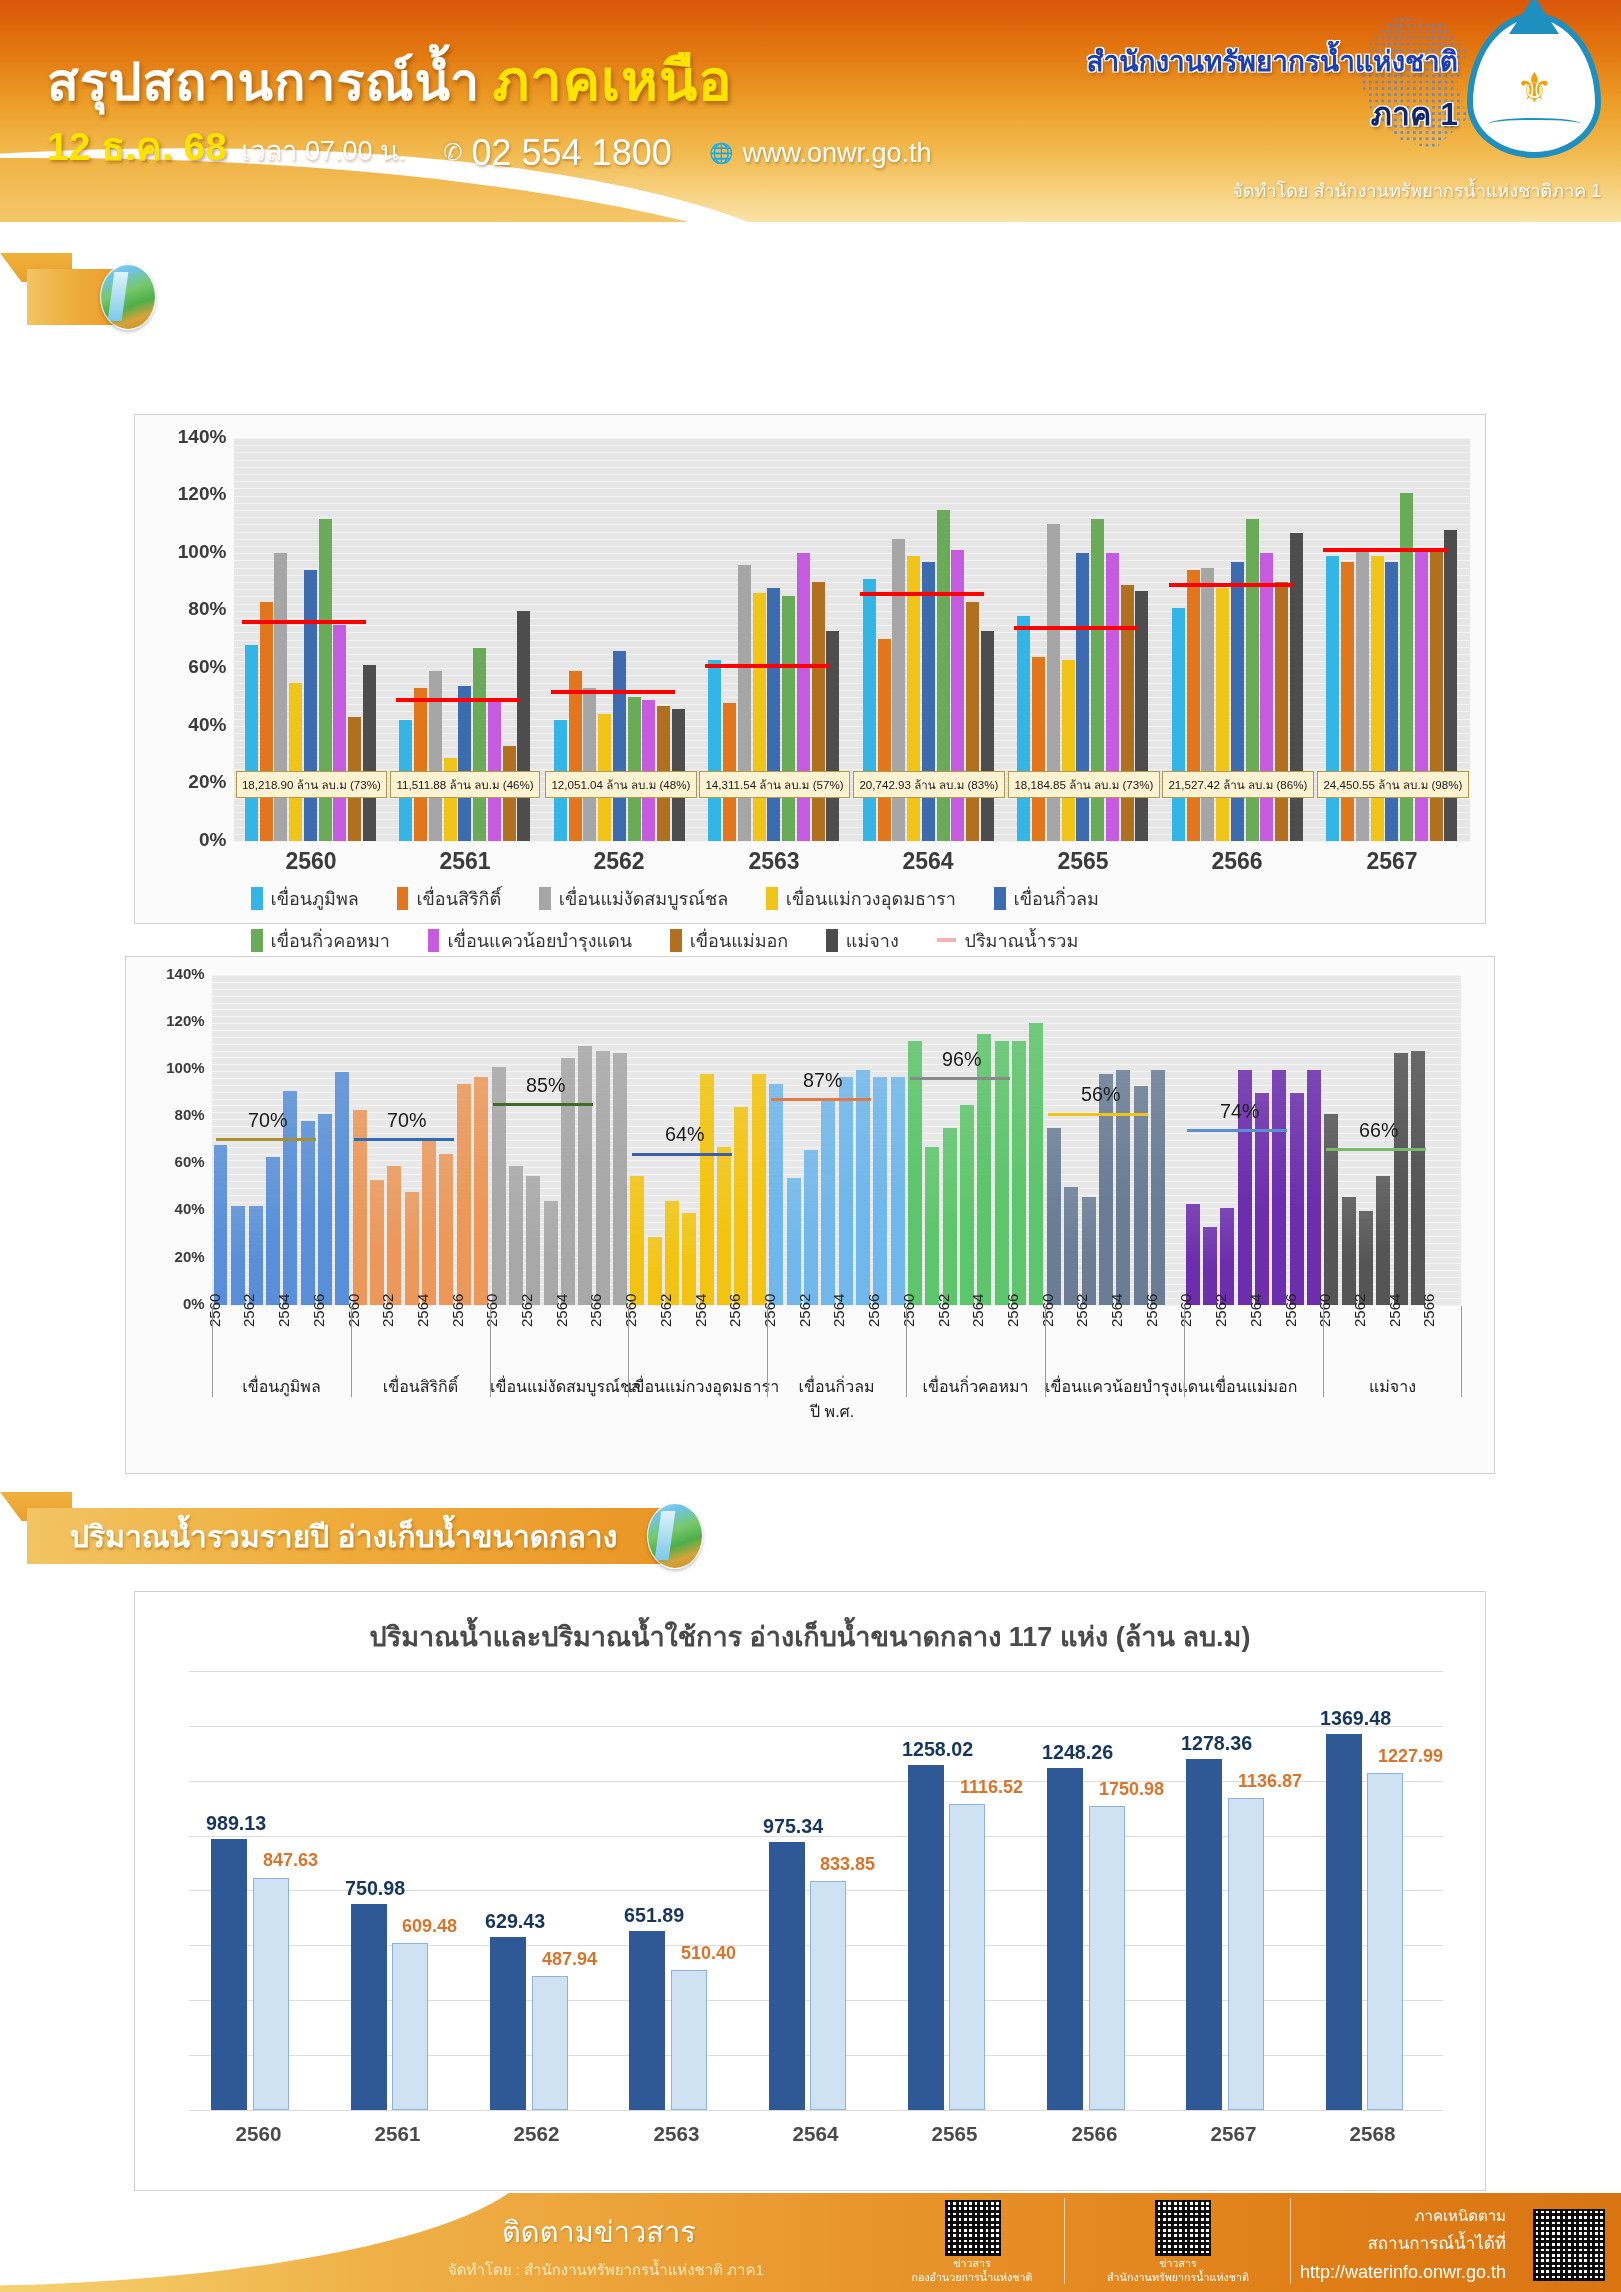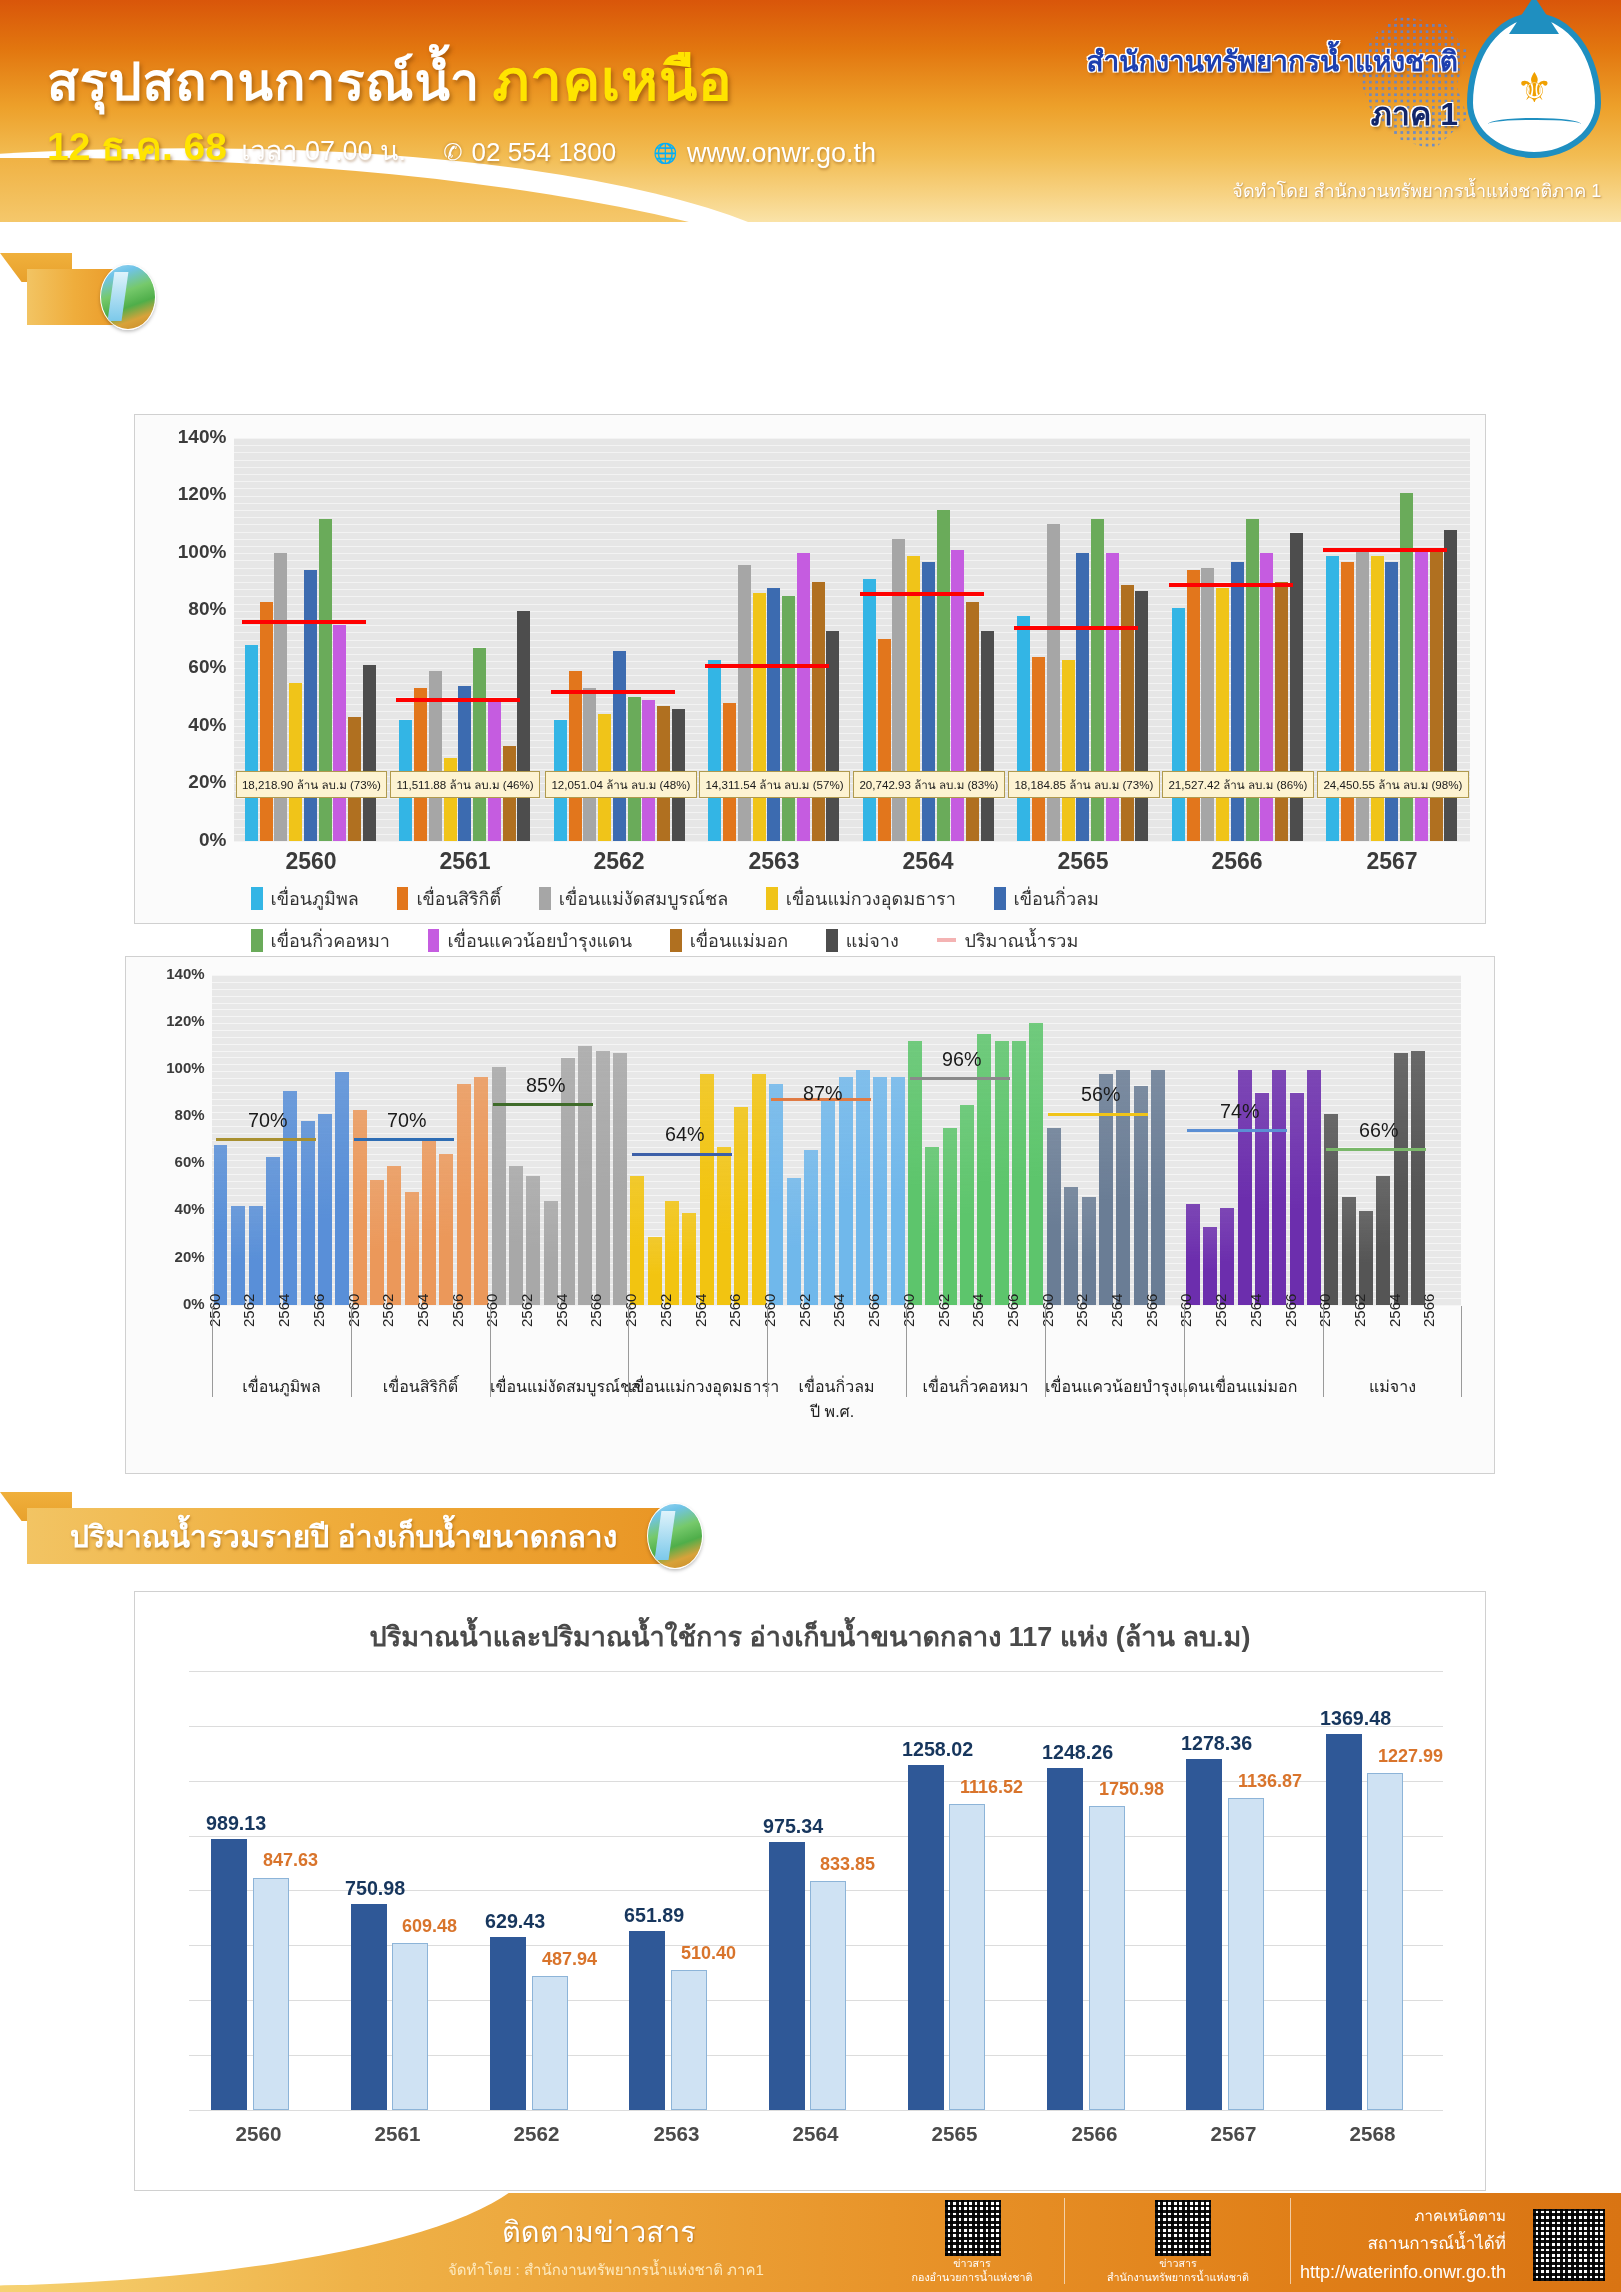--- a/index.html
+++ b/index.html
@@ -33,21 +33,21 @@
     font-size:52px; font-weight:bold; color:#ffffff;
     text-shadow:1.8px 2.7px 4.5px rgba(120,60,0,.55);
     letter-spacing:0.9px; z-index:5;
   }
   .title-accent { color:#ffe400; font-size:56px; margin-left:12.5px; }
   .date-line { position:absolute; left:47px; top:115px; z-index:5; display:flex; align-items:baseline; gap:14.3px; }
   .date-big { font-size:39px; font-weight:bold; color:#ffe400; text-shadow:1.8px 1.8px 3.6px rgba(120,60,0,.5); }
   .date-time { font-size:27px; color:#ffffff; text-shadow:0.9px 1.8px 2.7px rgba(120,60,0,.4); }
   .phone-wrap { display:flex; align-items:center; gap:9px; margin-left:23px; }
   .phone-ico { font-size:23px; color:#ffffff; filter:drop-shadow(0.9px 0.9px 1.8px rgba(100,50,0,.4)); }
-  .phone-num { font-size:26px; color:#ffffff; text-shadow:0.9px 1.8px 2.7px rgba(120,60,0,.4); }
+  .phone-num { font-size:36px; color:#ffffff; text-shadow:0.9px 1.8px 2.7px rgba(120,60,0,.4); }
   .web-wrap { display:flex; align-items:center; gap:9px; margin-left:23px; }
   .web-ico { font-size:19.7px; color:#ffffff; }
   .web-url { font-size:27px; color:#ffffff; text-shadow:0.9px 1.8px 2.7px rgba(120,60,0,.4); }
 
   .org-block { position:absolute; right:163px; top:39px; text-align:right; z-index:6; }
   .org-name {
     font-size:28px; font-weight:bold; color:#1d3faf;
     text-shadow:-1.3px -1.3px 0 #fff,1.3px -1.3px 0 #fff,-1.3px 1.3px 0 #fff,1.3px 1.3px 0 #fff,1.8px 2.7px 3.6px rgba(80,40,0,.4);
   }
   .org-region {
@@ -535,21 +535,21 @@
       <div class="avg-txt" style="left: 453px; top: 148px;">64%</div>
       <div class="bar" style="left: 557px; width: 13.5px; height: 221px; background: linear-gradient(rgba(115, 183, 232, 0.867) 0%, rgb(115, 183, 232) 55%, rgb(115, 183, 232) 100%); filter: saturate(1.05);"></div>
       <div class="bar" style="left: 575px; width: 13.5px; height: 127px; background: linear-gradient(rgba(115, 183, 232, 0.867) 0%, rgb(115, 183, 232) 55%, rgb(115, 183, 232) 100%); filter: saturate(1.05);"></div>
       <div class="bar" style="left: 592px; width: 13.5px; height: 155px; background: linear-gradient(rgba(115, 183, 232, 0.867) 0%, rgb(115, 183, 232) 55%, rgb(115, 183, 232) 100%); filter: saturate(1.05);"></div>
       <div class="bar" style="left: 609px; width: 13.5px; height: 207px; background: linear-gradient(rgba(115, 183, 232, 0.867) 0%, rgb(115, 183, 232) 55%, rgb(115, 183, 232) 100%); filter: saturate(1.05);"></div>
       <div class="bar" style="left: 627px; width: 13.5px; height: 228px; background: linear-gradient(rgba(115, 183, 232, 0.867) 0%, rgb(115, 183, 232) 55%, rgb(115, 183, 232) 100%); filter: saturate(1.05);"></div>
       <div class="bar" style="left: 644px; width: 13.5px; height: 235px; background: linear-gradient(rgba(115, 183, 232, 0.867) 0%, rgb(115, 183, 232) 55%, rgb(115, 183, 232) 100%); filter: saturate(1.05);"></div>
       <div class="bar" style="left: 661px; width: 13.5px; height: 228px; background: linear-gradient(rgba(115, 183, 232, 0.867) 0%, rgb(115, 183, 232) 55%, rgb(115, 183, 232) 100%); filter: saturate(1.05);"></div>
       <div class="bar" style="left: 679px; width: 13.5px; height: 228px; background: linear-gradient(rgba(115, 183, 232, 0.867) 0%, rgb(115, 183, 232) 55%, rgb(115, 183, 232) 100%); filter: saturate(1.05);"></div>
       <div class="avg-line" style="left: 559px; width: 100px; top: 123px; background: rgb(224, 123, 68);"></div>
-      <div class="avg-txt" style="left: 591px; top: 94px; margin-top: 13px;">87%</div>
+      <div class="avg-txt" style="left: 591px; top: 94px;">87%</div>
       <div class="bar" style="left: 696px; width: 13.5px; height: 264px; background: linear-gradient(rgba(97, 196, 111, 0.867) 0%, rgb(97, 196, 111) 55%, rgb(97, 196, 111) 100%); filter: saturate(1.05);"></div>
       <div class="bar" style="left: 713px; width: 13.5px; height: 158px; background: linear-gradient(rgba(97, 196, 111, 0.867) 0%, rgb(97, 196, 111) 55%, rgb(97, 196, 111) 100%); filter: saturate(1.05);"></div>
       <div class="bar" style="left: 731px; width: 13.5px; height: 177px; background: linear-gradient(rgba(97, 196, 111, 0.867) 0%, rgb(97, 196, 111) 55%, rgb(97, 196, 111) 100%); filter: saturate(1.05);"></div>
       <div class="bar" style="left: 748px; width: 13.5px; height: 200px; background: linear-gradient(rgba(97, 196, 111, 0.867) 0%, rgb(97, 196, 111) 55%, rgb(97, 196, 111) 100%); filter: saturate(1.05);"></div>
       <div class="bar" style="left: 765px; width: 13.5px; height: 271px; background: linear-gradient(rgba(97, 196, 111, 0.867) 0%, rgb(97, 196, 111) 55%, rgb(97, 196, 111) 100%); filter: saturate(1.05);"></div>
       <div class="bar" style="left: 783px; width: 13.5px; height: 264px; background: linear-gradient(rgba(97, 196, 111, 0.867) 0%, rgb(97, 196, 111) 55%, rgb(97, 196, 111) 100%); filter: saturate(1.05);"></div>
       <div class="bar" style="left: 800px; width: 13.5px; height: 264px; background: linear-gradient(rgba(97, 196, 111, 0.867) 0%, rgb(97, 196, 111) 55%, rgb(97, 196, 111) 100%); filter: saturate(1.05);"></div>
       <div class="bar" style="left: 817px; width: 13.5px; height: 282px; background: linear-gradient(rgba(97, 196, 111, 0.867) 0%, rgb(97, 196, 111) 55%, rgb(97, 196, 111) 100%); filter: saturate(1.05);"></div>
       <div class="avg-line" style="left: 698px; width: 100px; top: 102px; background: rgb(138, 138, 138);"></div>
       <div class="avg-txt" style="left: 730px; top: 73px;">96%</div>

